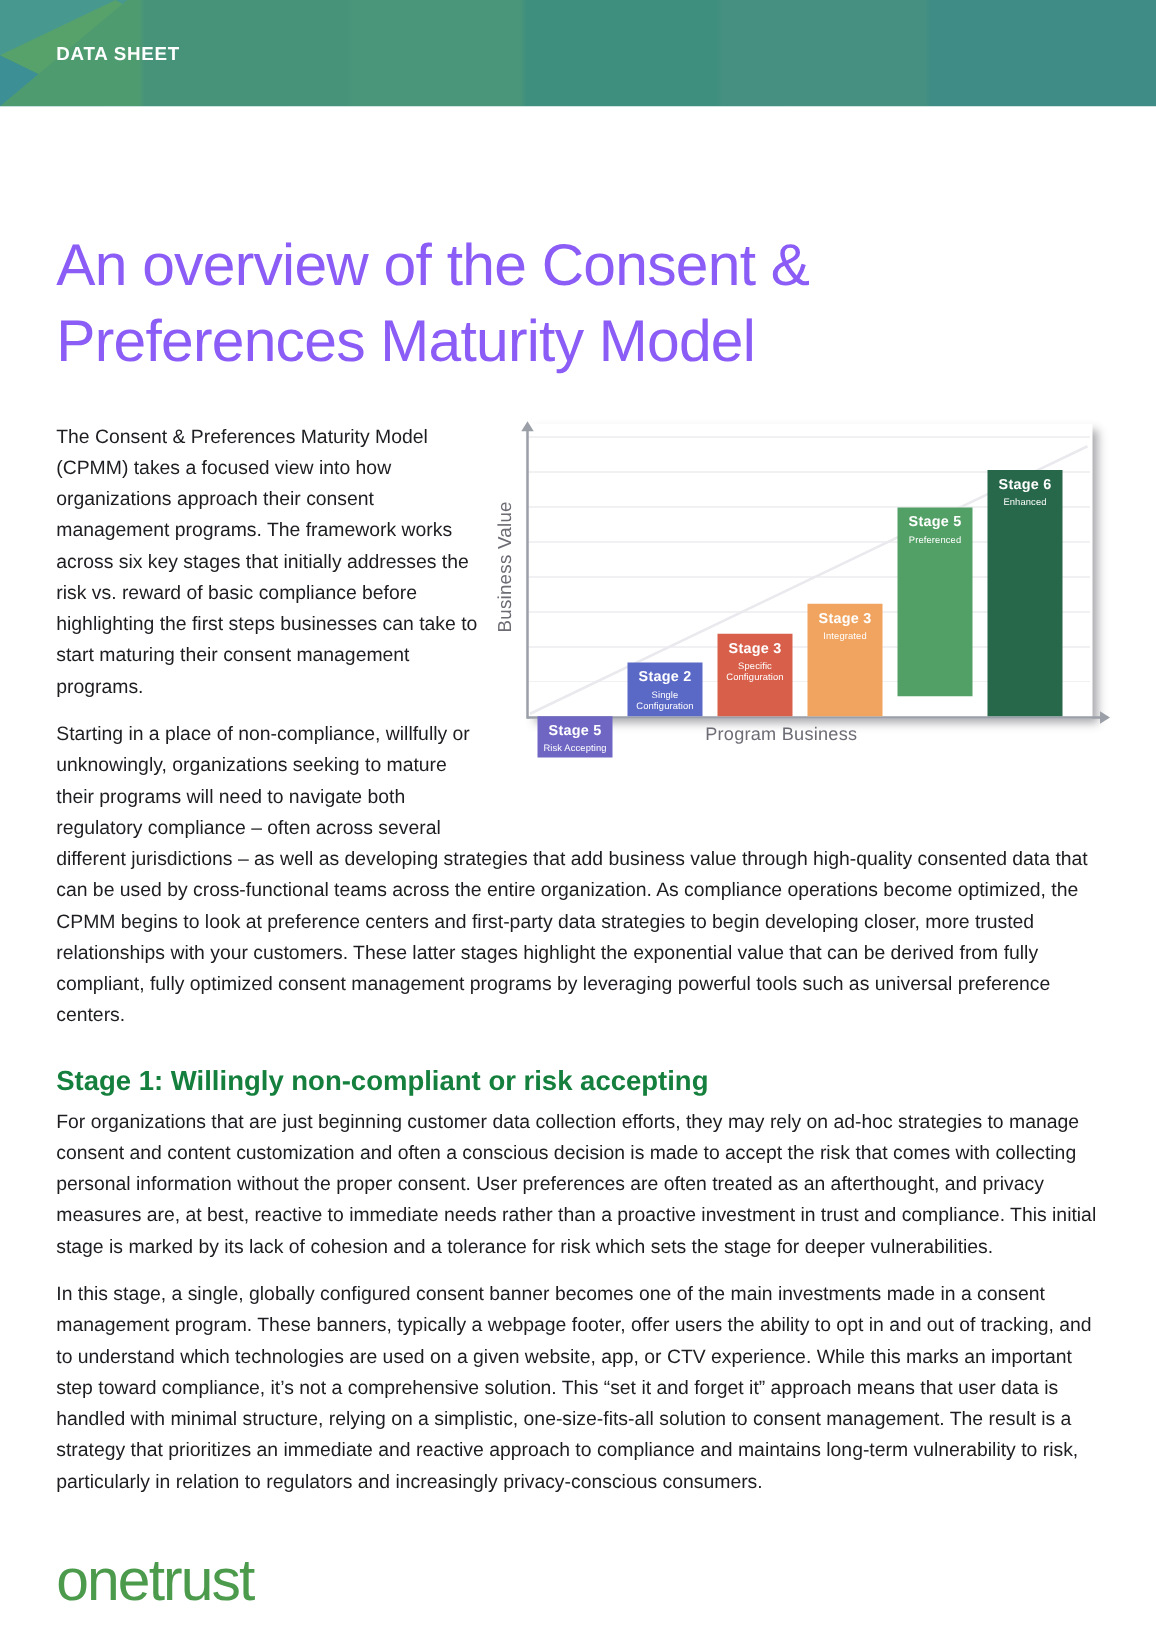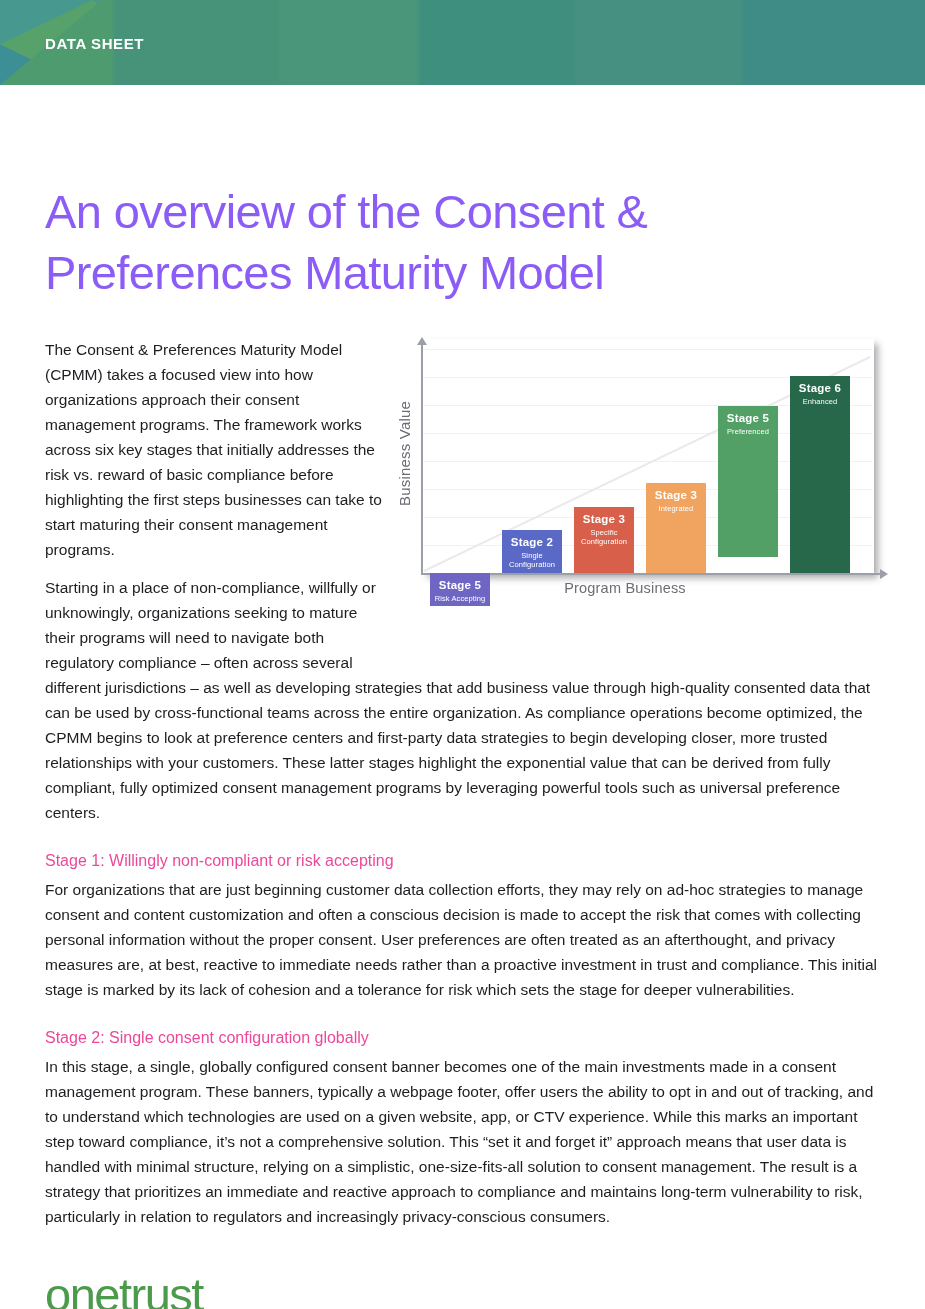--- a/index.html
+++ b/index.html
@@ -30,21 +30,21 @@
   }
 
   
   .page-title {
     margin:96px 45px 0 45px;
     font-size:47px; font-weight:400; letter-spacing:-0.6px; line-height:1.3;
     color:#8b5cf6; max-width:790px;
   }
   .content { margin:34px 45px 0 45px; }
   .body-p { font-size:15.5px; line-height:25px; margin-bottom:13px; color:#1e1e22; }
-  .stage-section h2 { font-size:16px; font-weight:400; margin:27px 0 7px 0; color:#ec4899; }
+  .stage-section h2 { font-size:22px; font-weight:700; margin:27px 0 7px 0; color:#15803d; }
 
   
   .chart-float {
     float:right; width:484px; height:316px;
     margin-left:14px; position:relative;
   }
   .chart-card {
     position:absolute; left:26px; top:2px; width:452px; height:236px;
     background:#ffffff;
     box-shadow:5px 4px 7px -1px rgba(55,55,65,.42);
@@ -146,19 +146,18 @@
 
     <p class="body-p">The Consent &amp; Preferences Maturity Model (CPMM) takes a focused view into how organizations approach their consent management programs. The framework works across six key stages that initially addresses the risk vs. reward of basic compliance before highlighting the first steps businesses can take to start maturing their consent management programs.</p>
     <p class="body-p">Starting in a place of non-compliance, willfully or unknowingly, organizations seeking to mature their programs will need to navigate both regulatory compliance – often across several different jurisdictions – as well as developing strategies that add business value through high-quality consented data that can be used by cross-functional teams across the entire organization. As compliance operations become optimized, the CPMM begins to look at preference centers and first-party data strategies to begin developing closer, more trusted relationships with your customers. These latter stages highlight the exponential value that can be derived from fully compliant, fully optimized consent management programs by leveraging powerful tools such as universal preference centers.</p>
 
     <section class="stage-section">
       <h2>Stage 1: Willingly non-compliant or risk accepting</h2>
       <p class="body-p">For organizations that are just beginning customer data collection efforts, they may rely on ad-hoc strategies to manage consent and content customization and often a conscious decision is made to accept the risk that comes with collecting personal information without the proper consent. User preferences are often treated as an afterthought, and privacy measures are, at best, reactive to immediate needs rather than a proactive investment in trust and compliance. This initial stage is marked by its lack of cohesion and a tolerance for risk which sets the stage for deeper vulnerabilities.</p>
     </section>
 
     <section class="stage-section">
-      <h2>Stage 2: Single consent configuration globally</h2>
       <p class="body-p">In this stage, a single, globally configured consent banner becomes one of the main investments made in a consent management program. These banners, typically a webpage footer, offer users the ability to opt in and out of tracking, and to understand which technologies are used on a given website, app, or CTV experience. While this marks an important step toward compliance, it’s not a comprehensive solution. This “set it and forget it” approach means that user data is handled with minimal structure, relying on a simplistic, one-size-fits-all solution to consent management. The result is a strategy that prioritizes an immediate and reactive approach to compliance and maintains long-term vulnerability to risk, particularly in relation to regulators and increasingly privacy-conscious consumers.</p>
     </section>
 
     <div class="logo">onetrust</div>
   </div>
 </main>
 
 </body></html>

